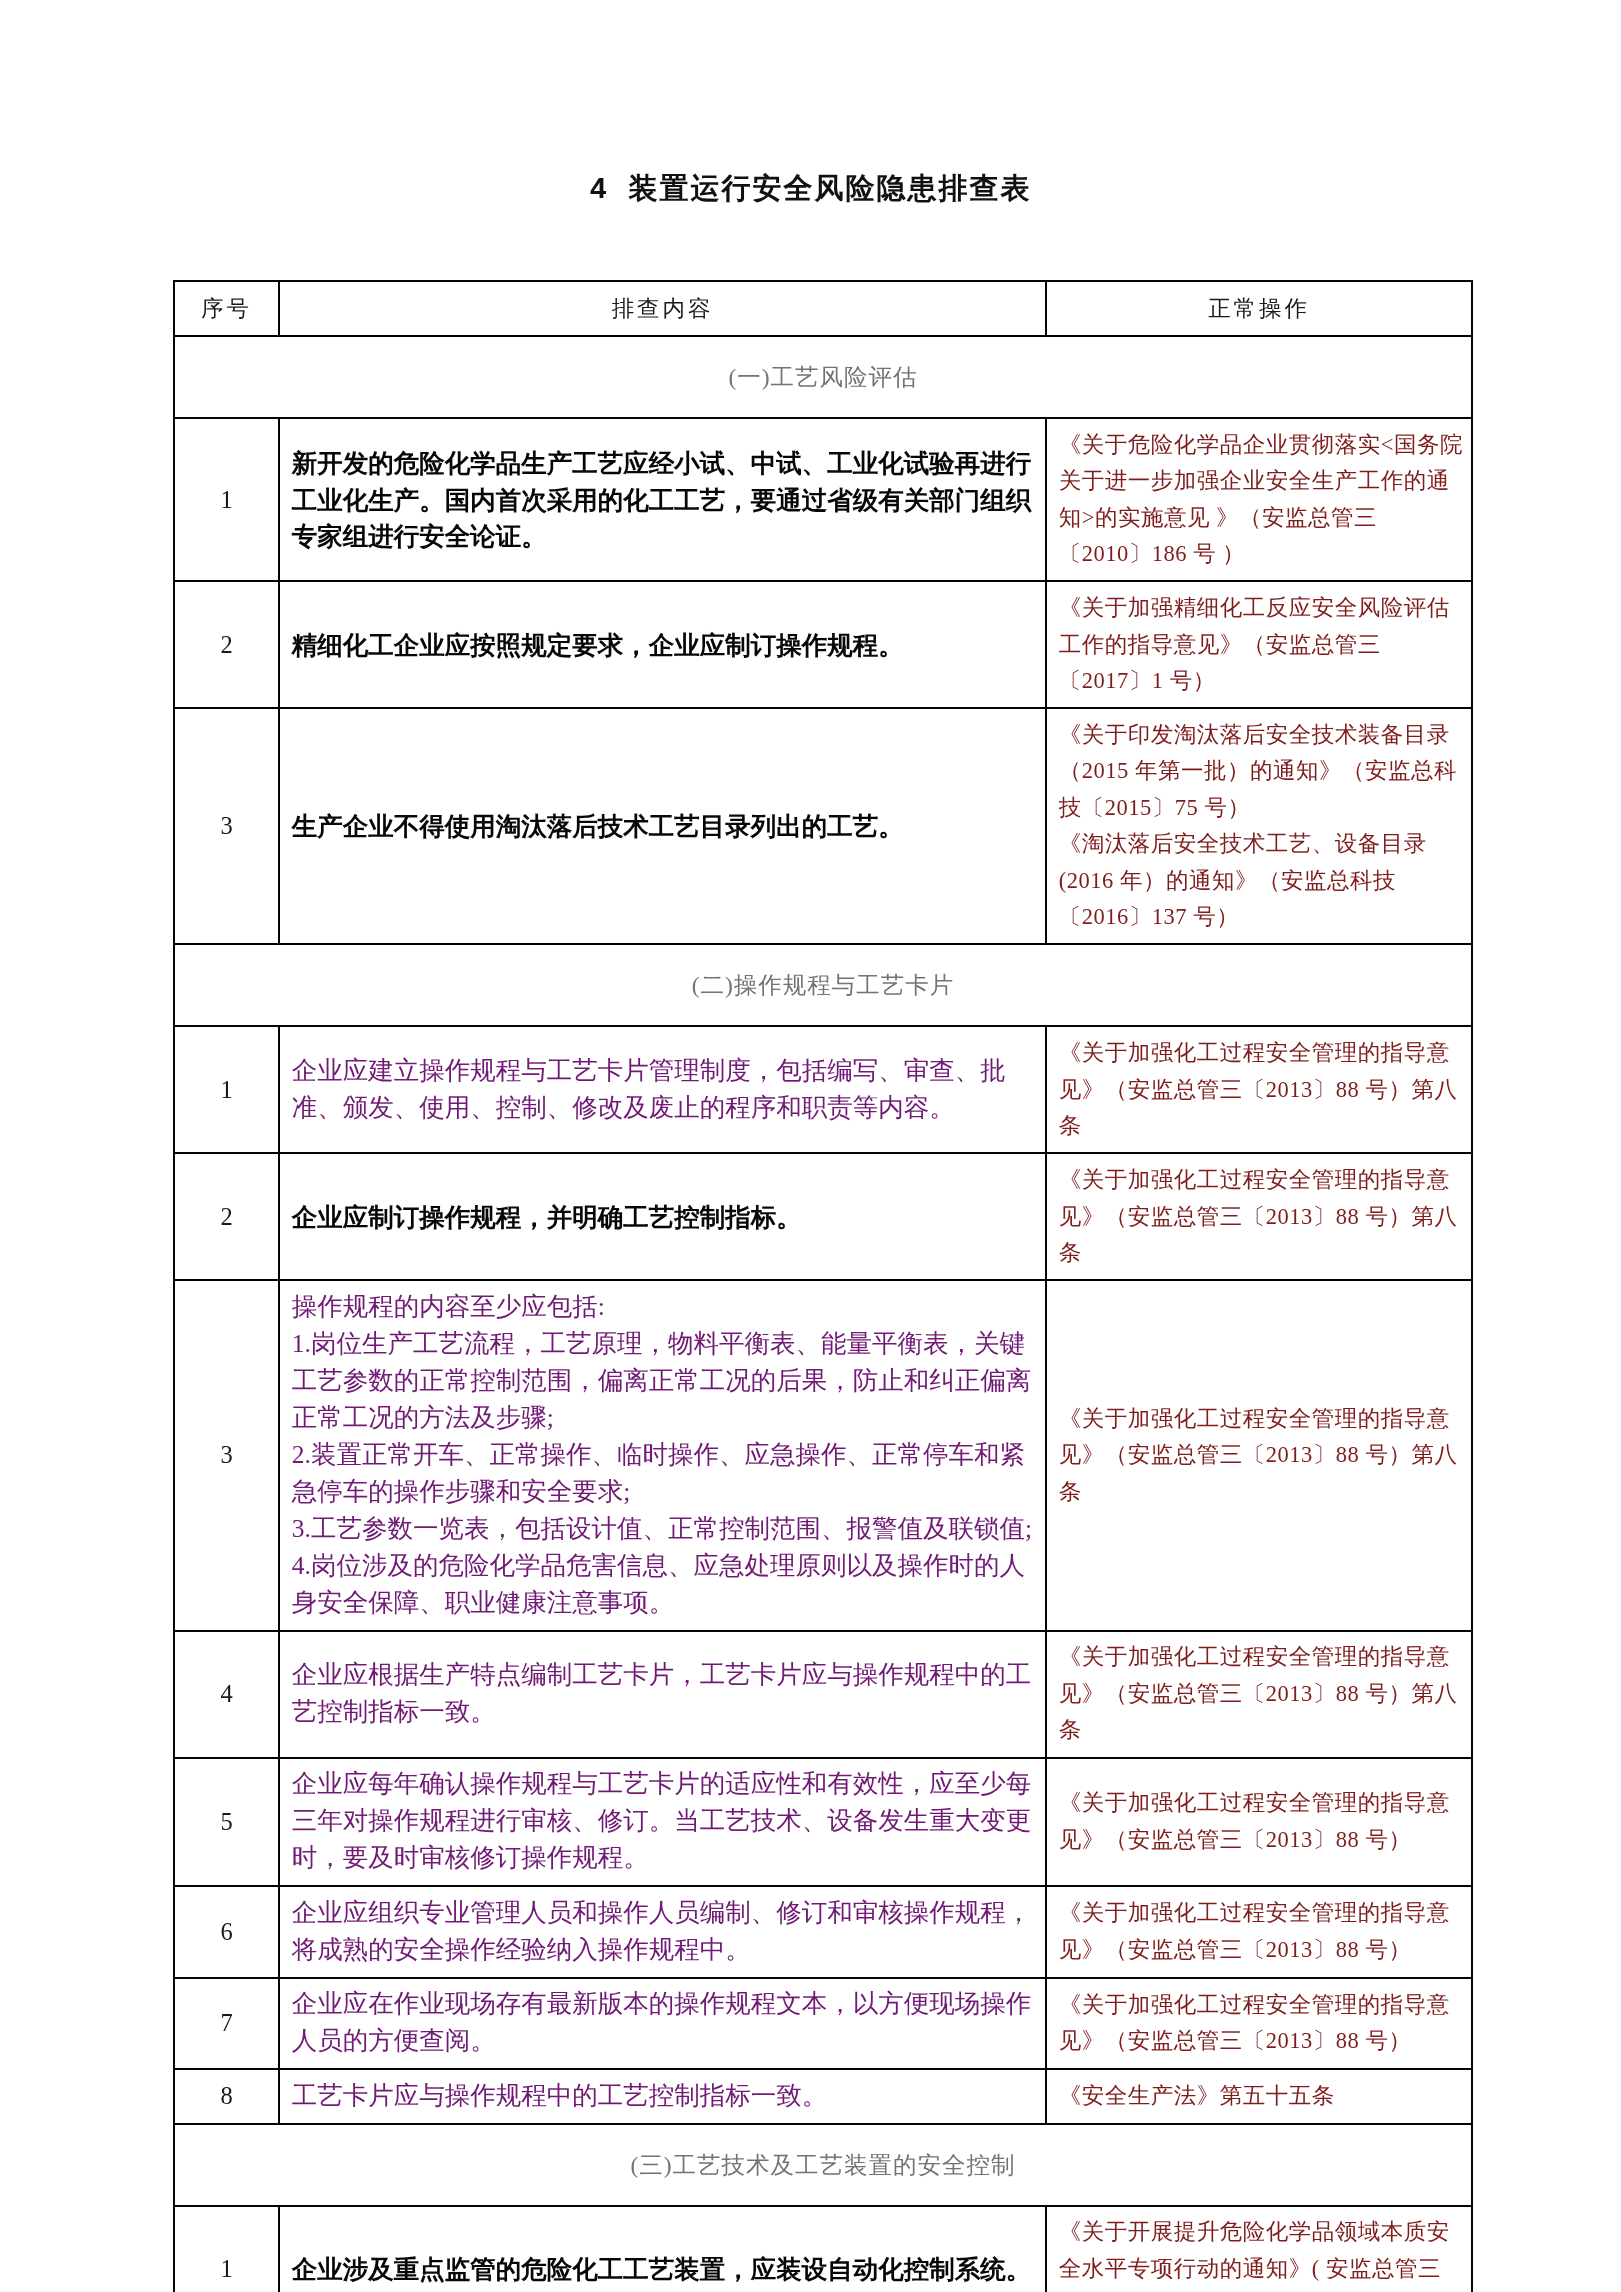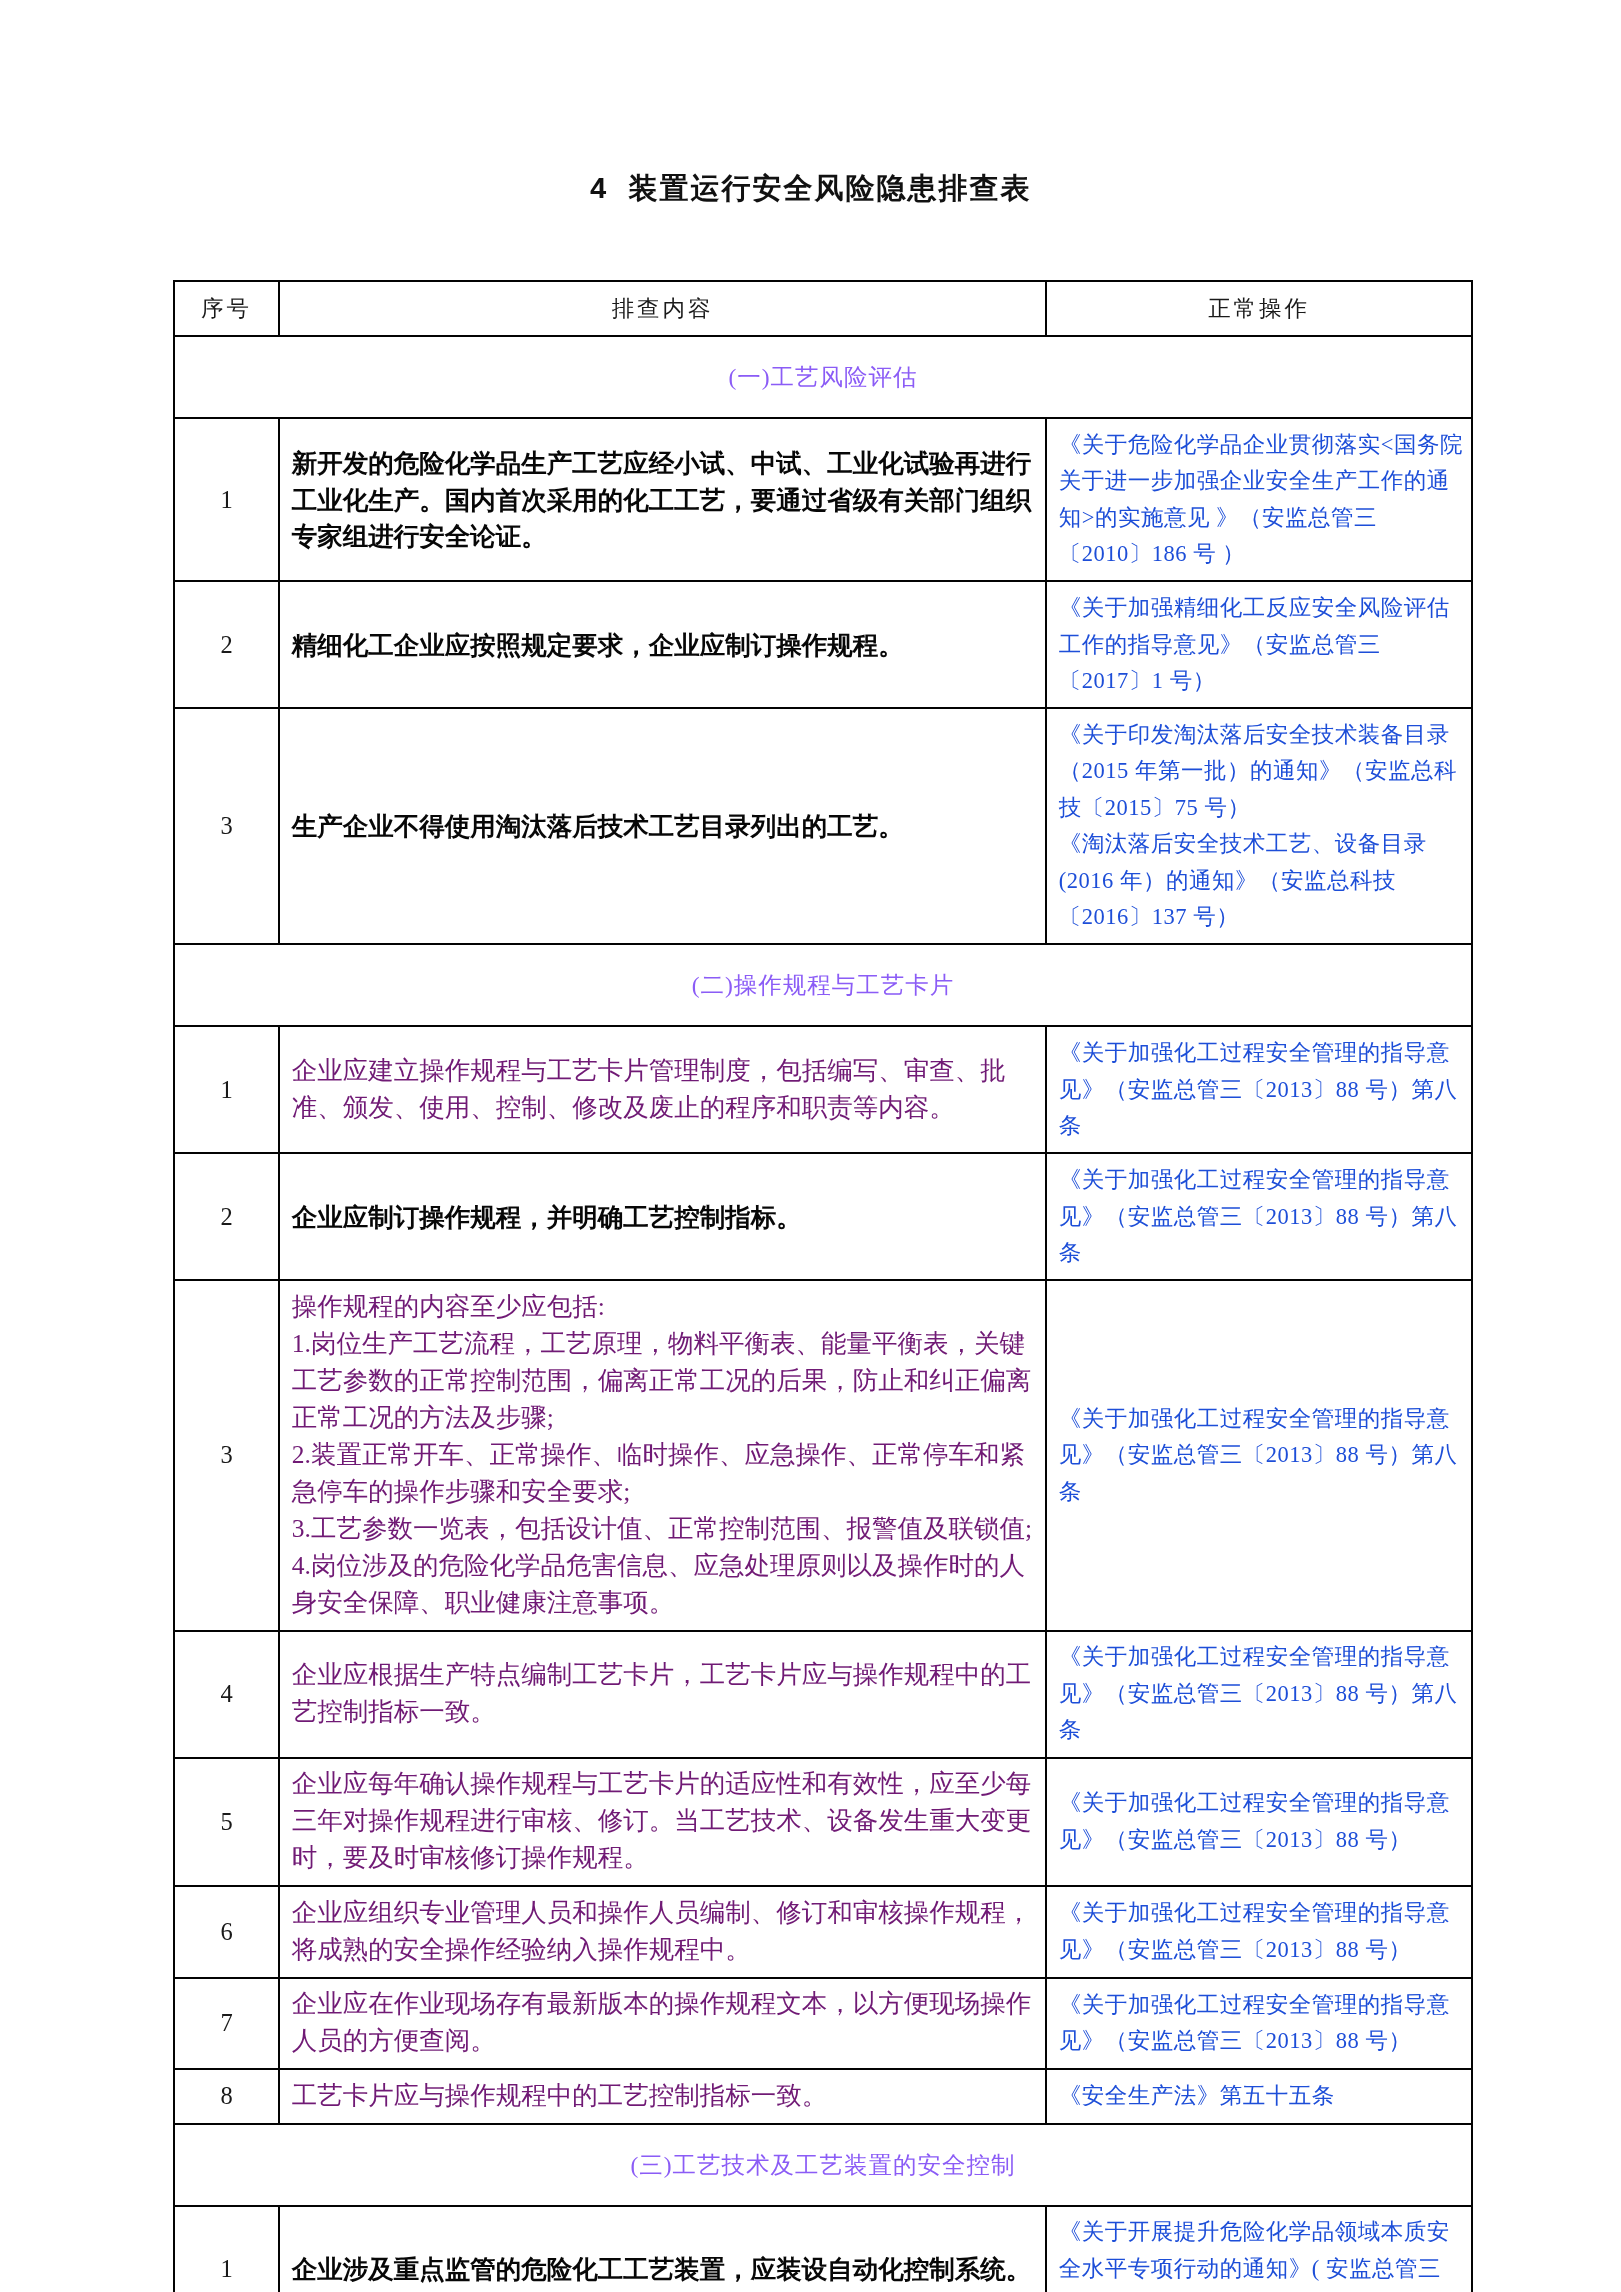--- a/index.html
+++ b/index.html
@@ -50,21 +50,21 @@
     font-size: 22.5px;
     font-weight: 400;
     letter-spacing: 2.9px;
     color: #1a1a1a;
   }
   .section-cell {
     height: 78px;
     text-align: center;
     font-size: 23.5px;
     letter-spacing: 1px;
-    color: #8b5cf6;
+    color: #737373;
   }
   .num-cell {
     text-align: center;
     font-size: 24.5px;
     color: #1a1a1a;
   }
   .content-cell {
     padding: 7.8px 7.8px 7.8px 11.8px;
     font-size: 25.5px;
     line-height: 1.45;
@@ -79,21 +79,21 @@
     line-height: 1.42;
     margin-top: 31px;
   }
   .basis-cell {
     padding: 7.8px 7.8px 7.8px 11.8px;
     font-size: 22.5px;
     line-height: 1.62;
     letter-spacing: 0.5px;
     white-space: pre-line;
     text-align: left;
-    color: #1d4ed8;
+    color: #7f1d1d;
   }
 </style>
 </head>
 <body>
 
 <div class="page">
   <div class="doc-title">4 装置运行安全风险隐患排查表</div>
 
   <table class="audit-table">
     <colgroup>

